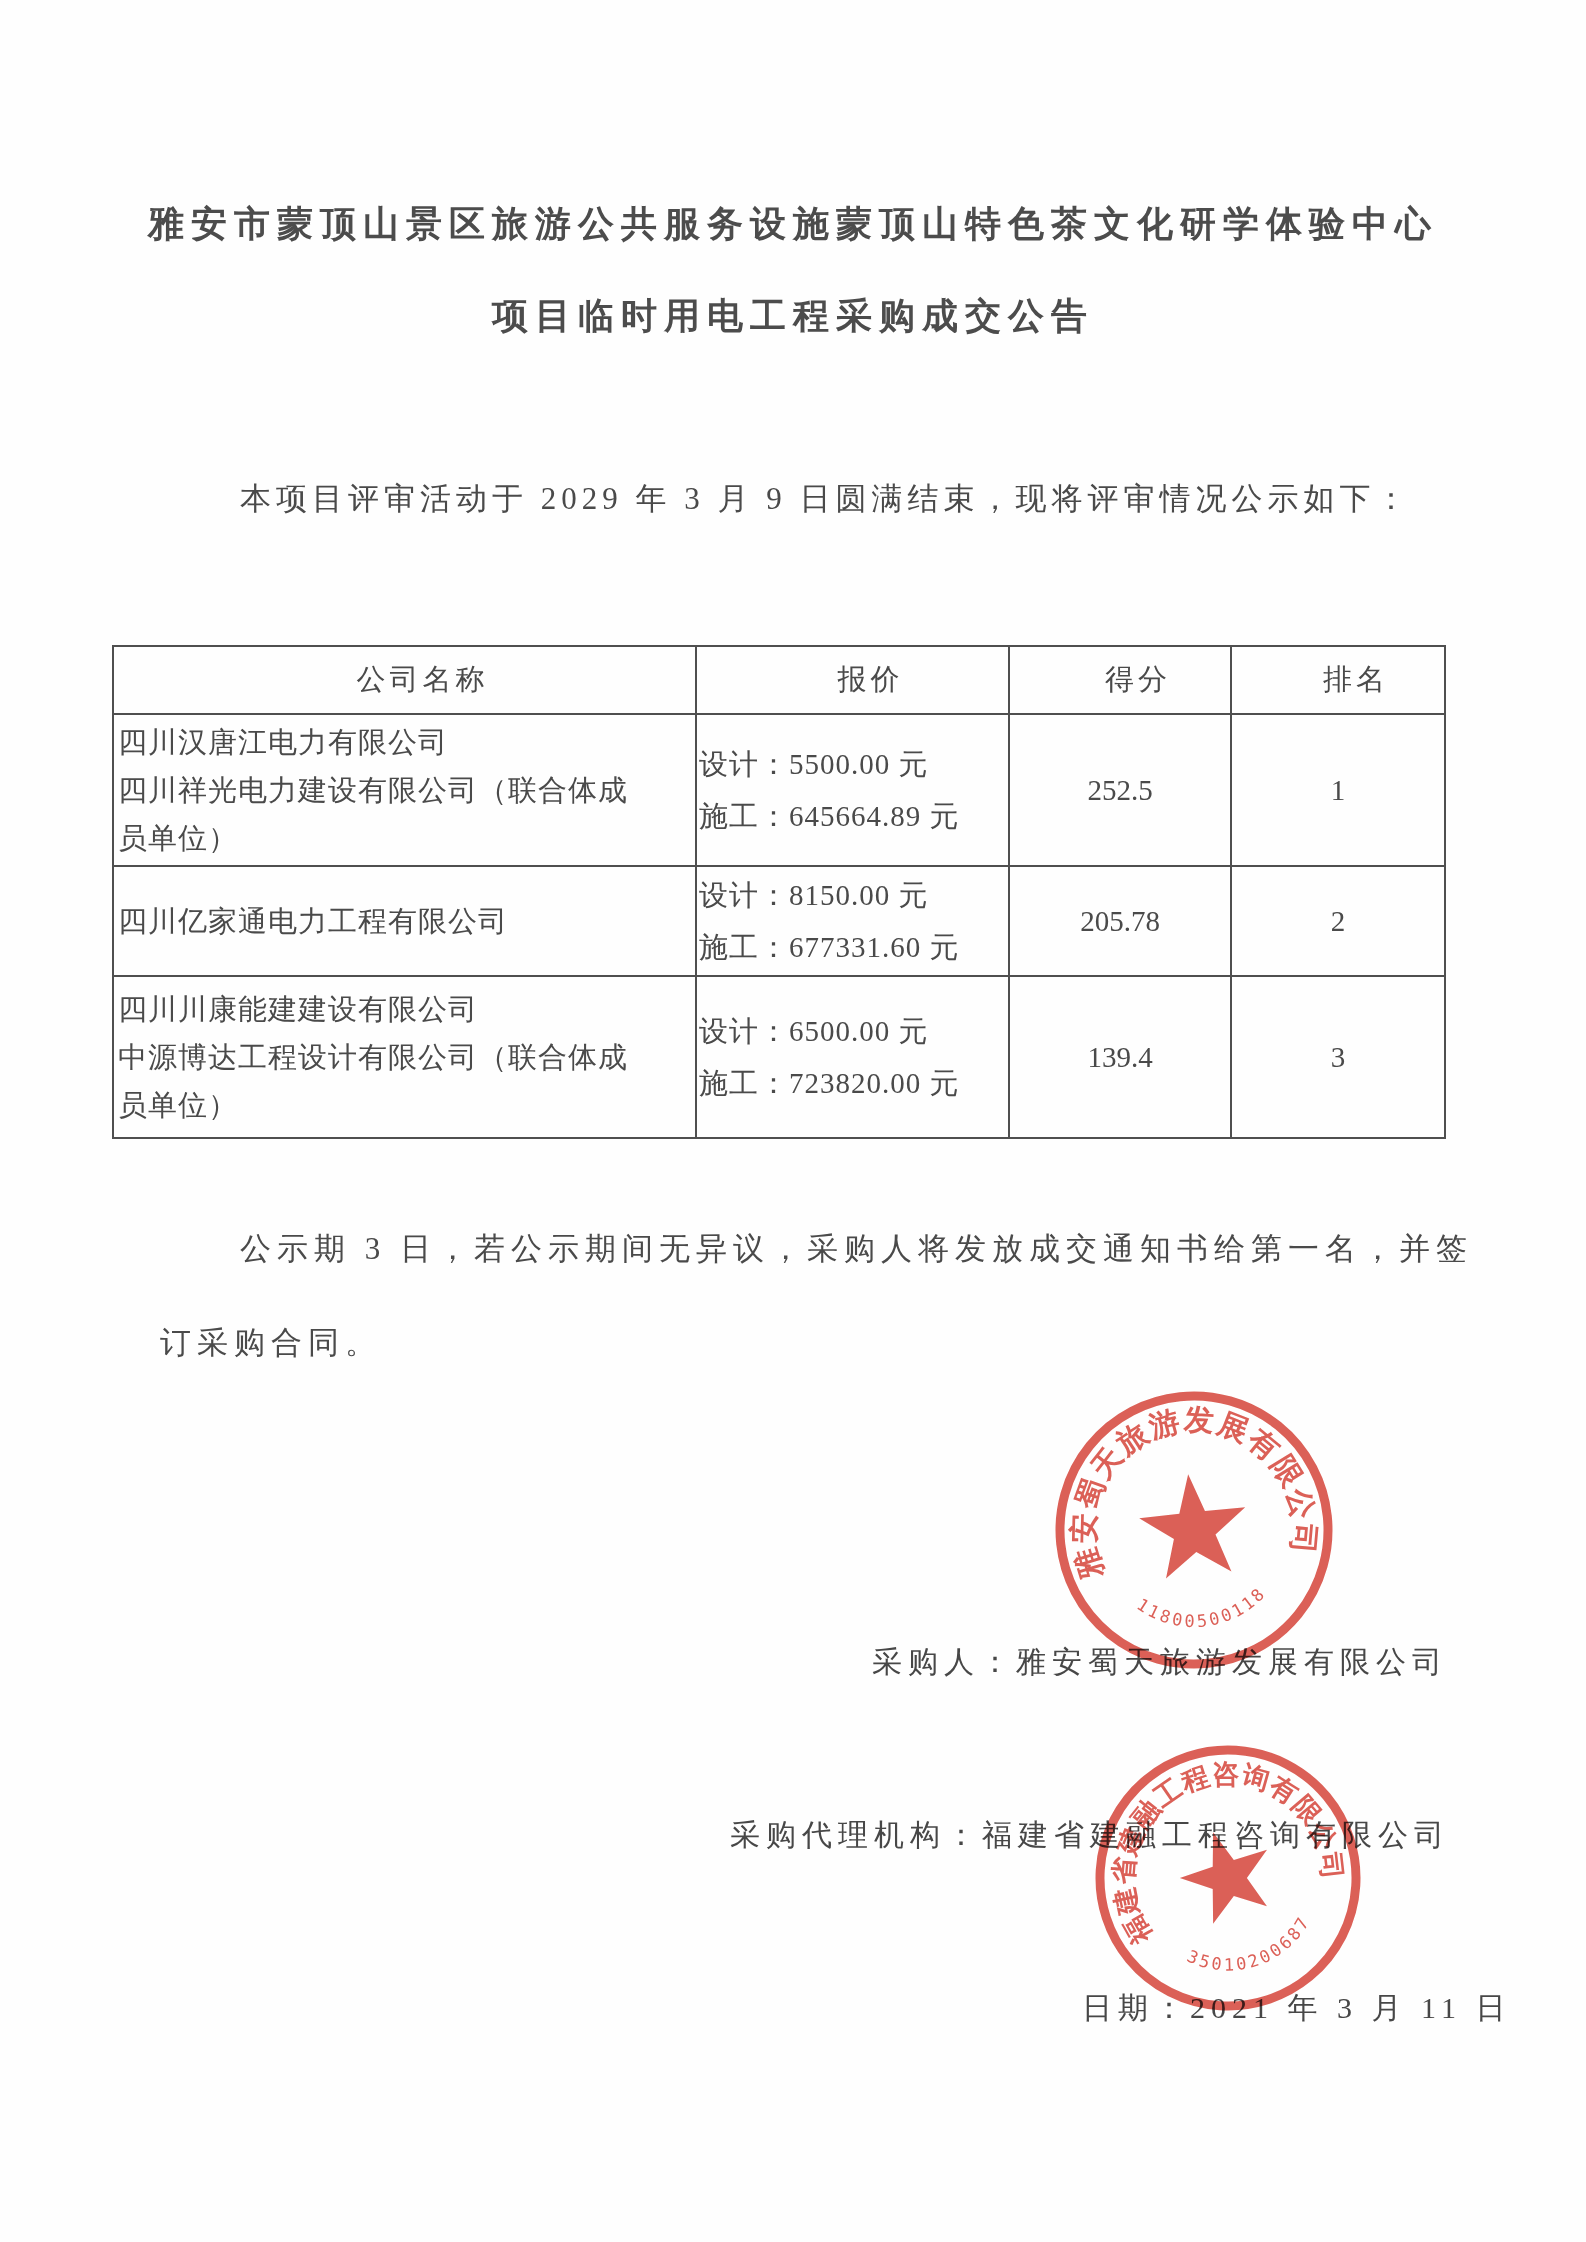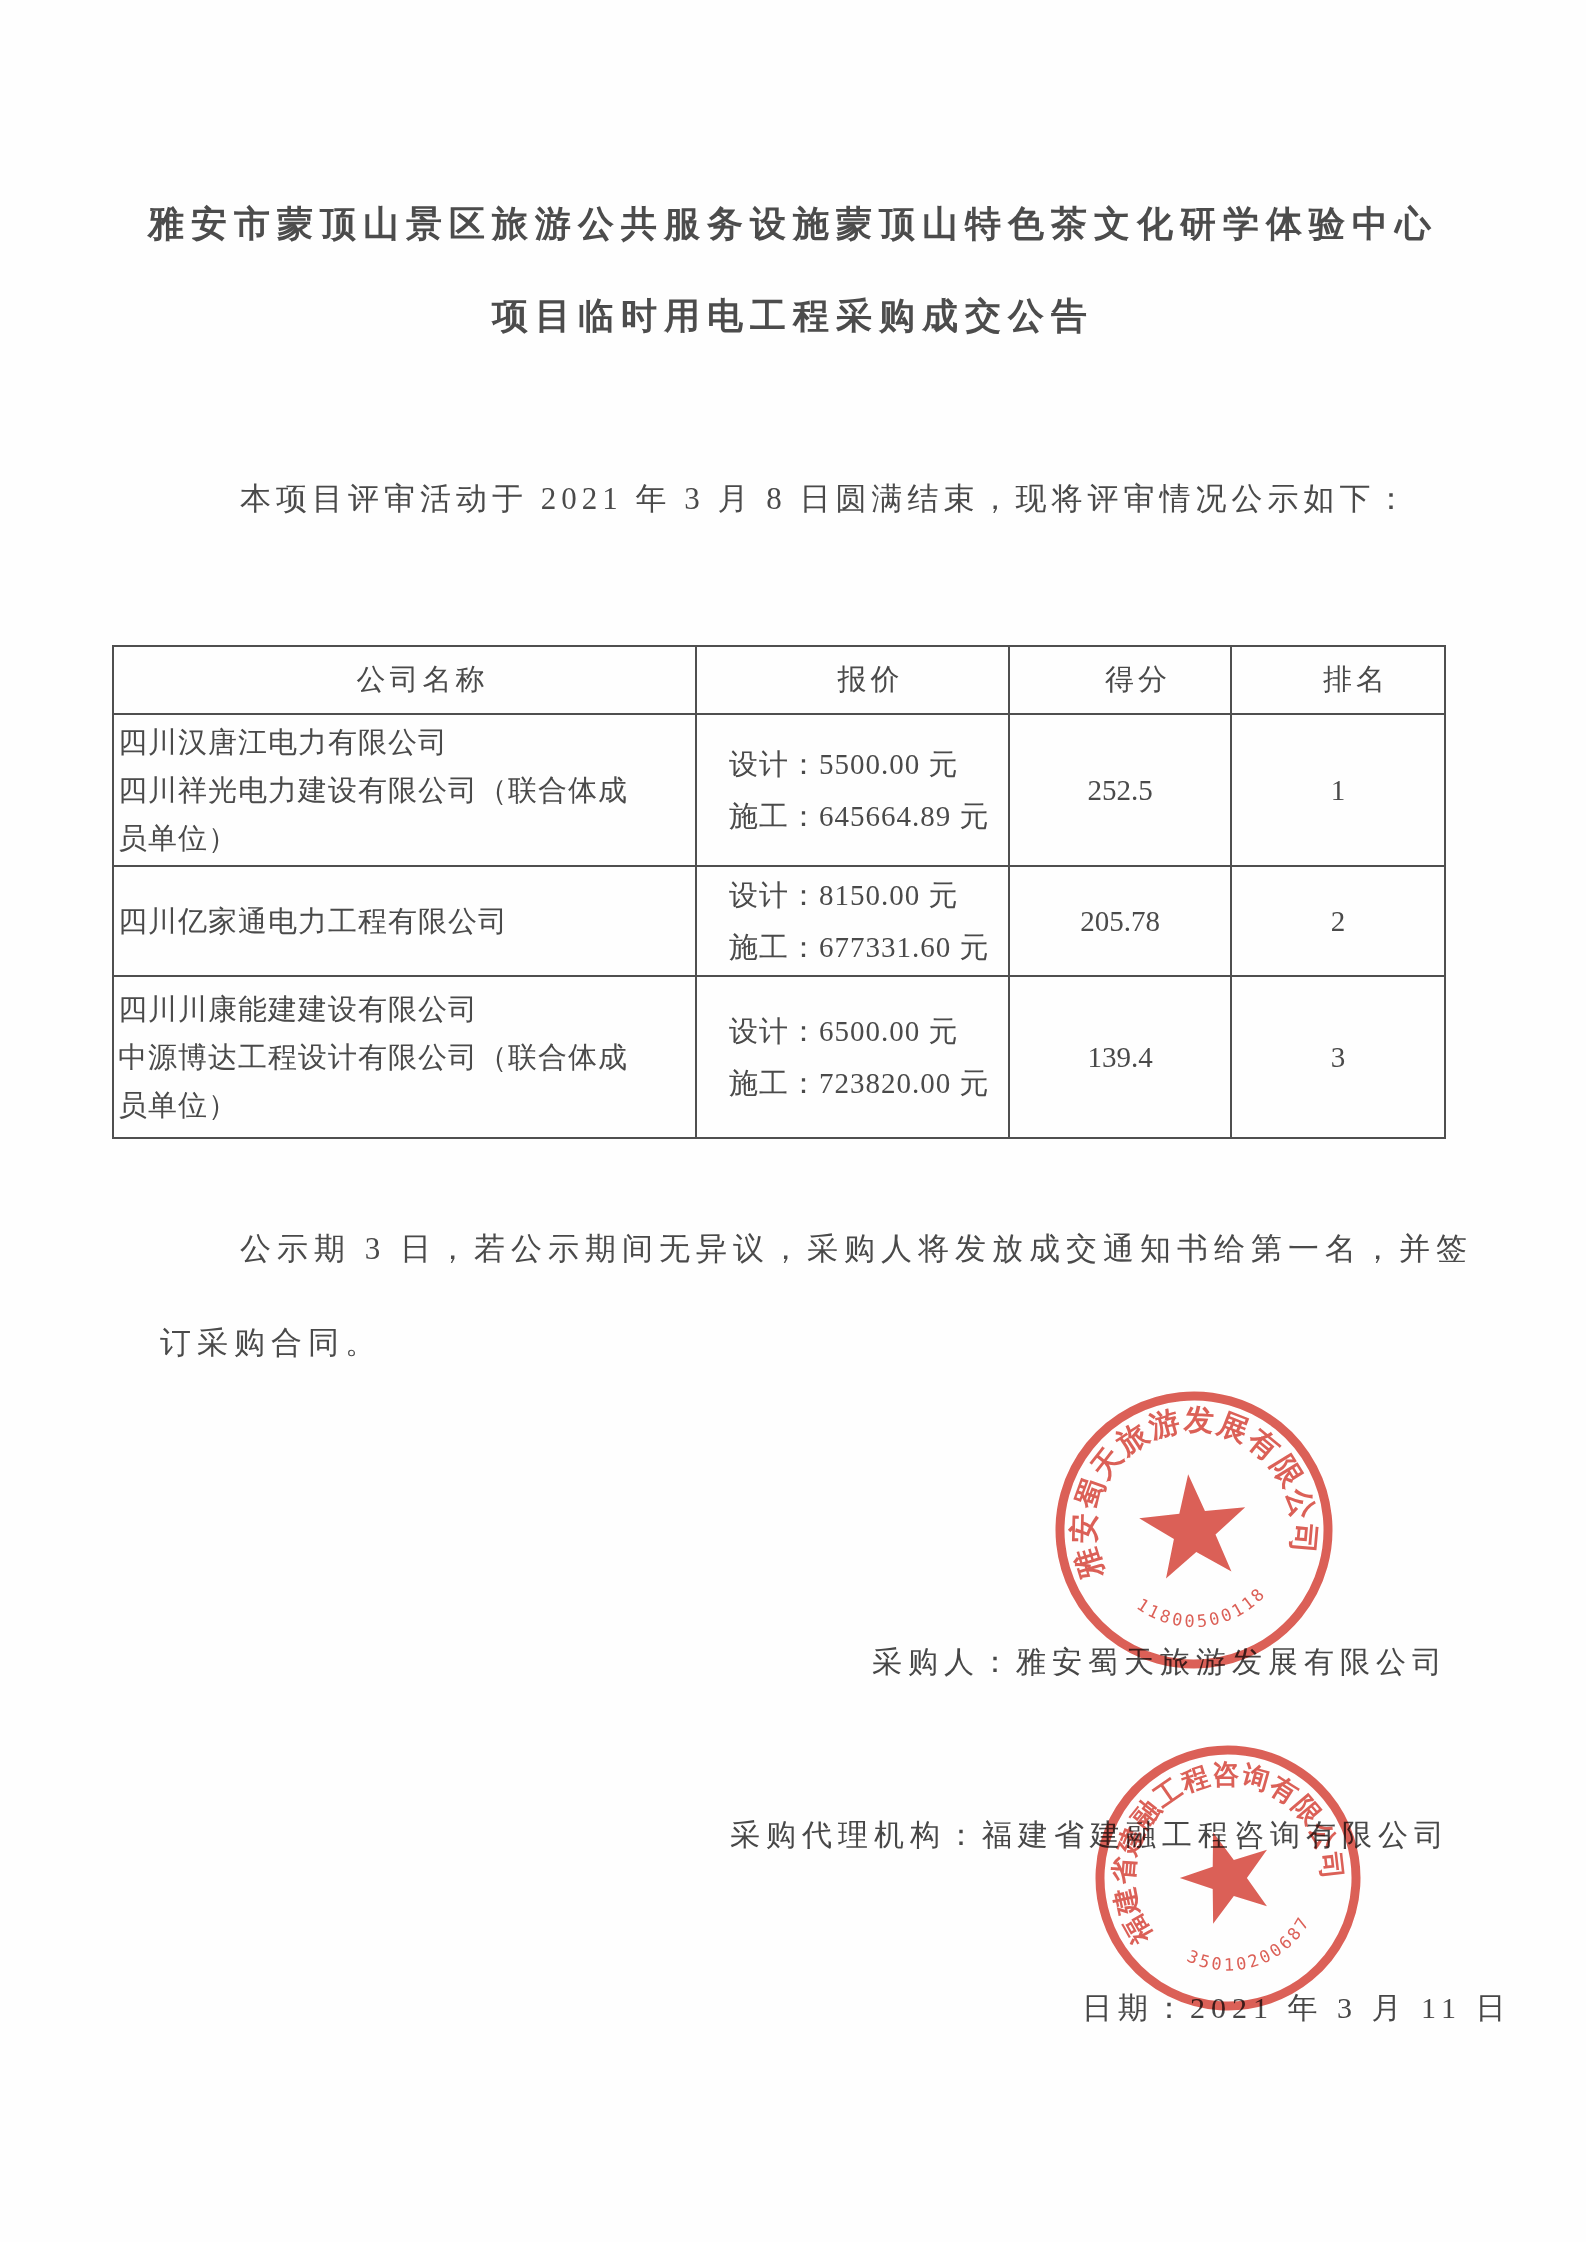--- a/index.html
+++ b/index.html
@@ -33,21 +33,21 @@
     font-size:29px;color:#4a4a4a;
     vertical-align:middle;
     padding:2px 10px;
     letter-spacing:1px;
   }
   .results-table tr.hdr td{
     text-align:center;height:62px;
     letter-spacing:4px;font-size:29px;padding-left:46px;
   }
   .results-table .company-cell{text-align:left;line-height:48px;padding-left:4px;}
-  .results-table .quote-cell{text-align:left;line-height:52px;padding-left:32px;}
+  .results-table .quote-cell{text-align:left;line-height:52px;padding-left:2px;}
   .results-table .score-cell,.results-table .rank-cell{
     text-align:center;font-family:"Liberation Serif", serif;letter-spacing:0;
   }
   .r1{height:152px;}
   .r2{height:104px;}
   .r3{height:162px;}
   .notice{
     position:absolute;left:160px;top:1228px;width:1345px;
     font-size:31px;letter-spacing:6px;color:#4a4a4a;
   }
@@ -68,21 +68,21 @@
   .stamp-agency{left:1078px;top:1728px;transform:rotate(-18deg);}
   .stamp text{font-family:"DejaVu Sans", sans-serif;font-weight:bold;}
   .stamp .serial-text{font-family:"DejaVu Sans Mono", monospace;font-weight:normal;}
 </style>
 </head>
 <body>
 
 <div class="title title1">雅安市蒙顶山景区旅游公共服务设施蒙顶山特色茶文化研学体验中心</div>
 <div class="title title2">项目临时用电工程采购成交公告</div>
 
-<div class="intro">本项目评审活动于 2021 年 3 月 8 日圆满结束，现将评审情况公示如下：</div>
+<div class="intro">本项目评审活动于 2029 年 3 月 9 日圆满结束，现将评审情况公示如下：</div>
 
 <table class="results-table">
   <colgroup>
     <col style="width:583px">
       <col style="width:313px">
       <col style="width:222px">
       <col style="width:214px">
   </colgroup>
   <tbody>
       <tr class="hdr">

